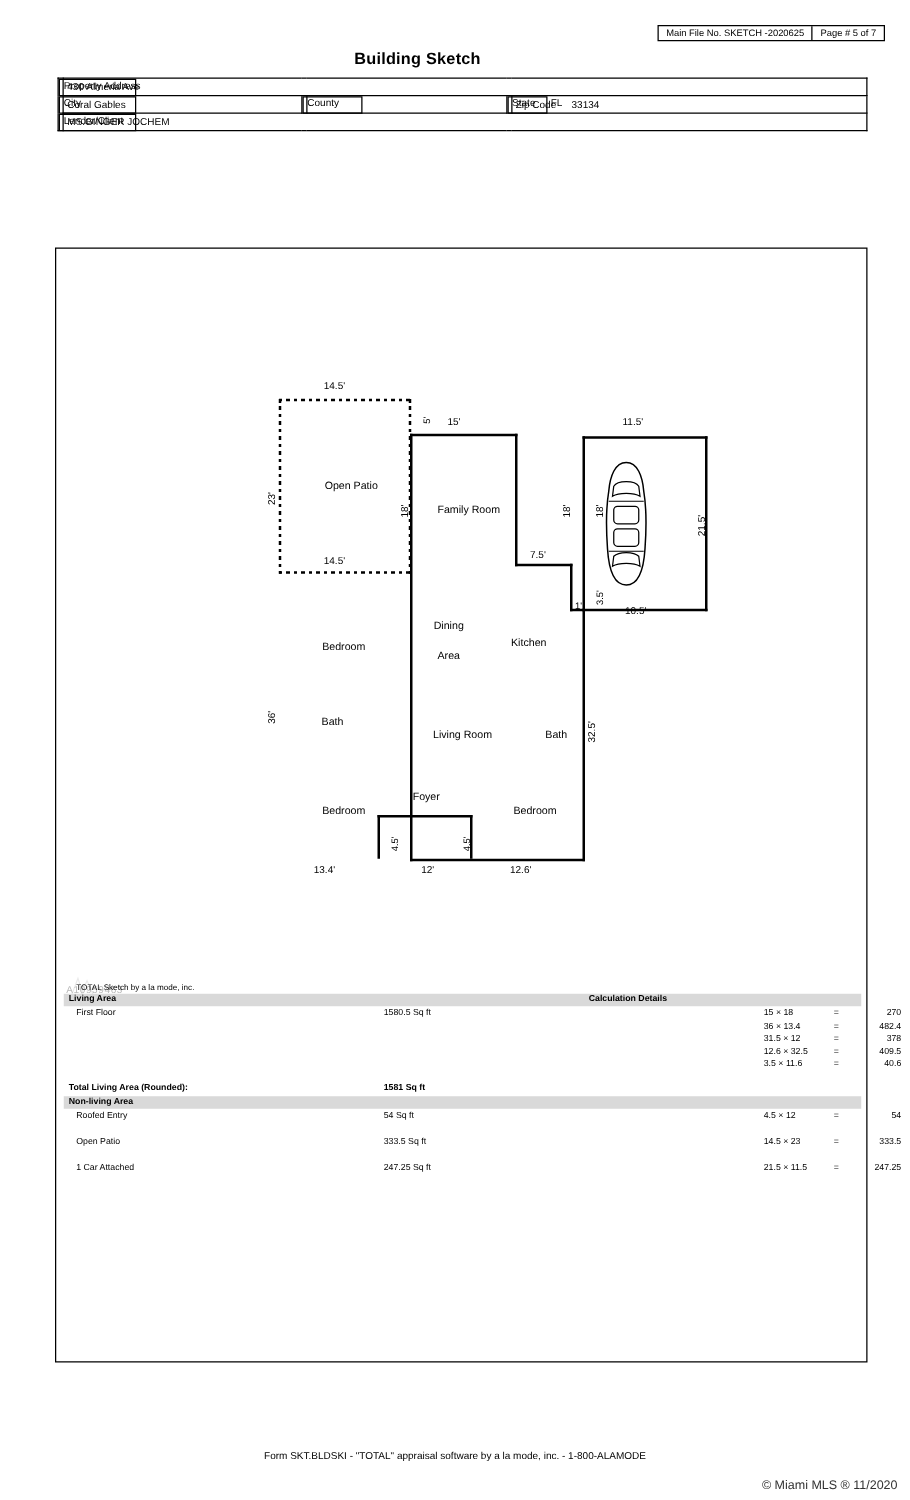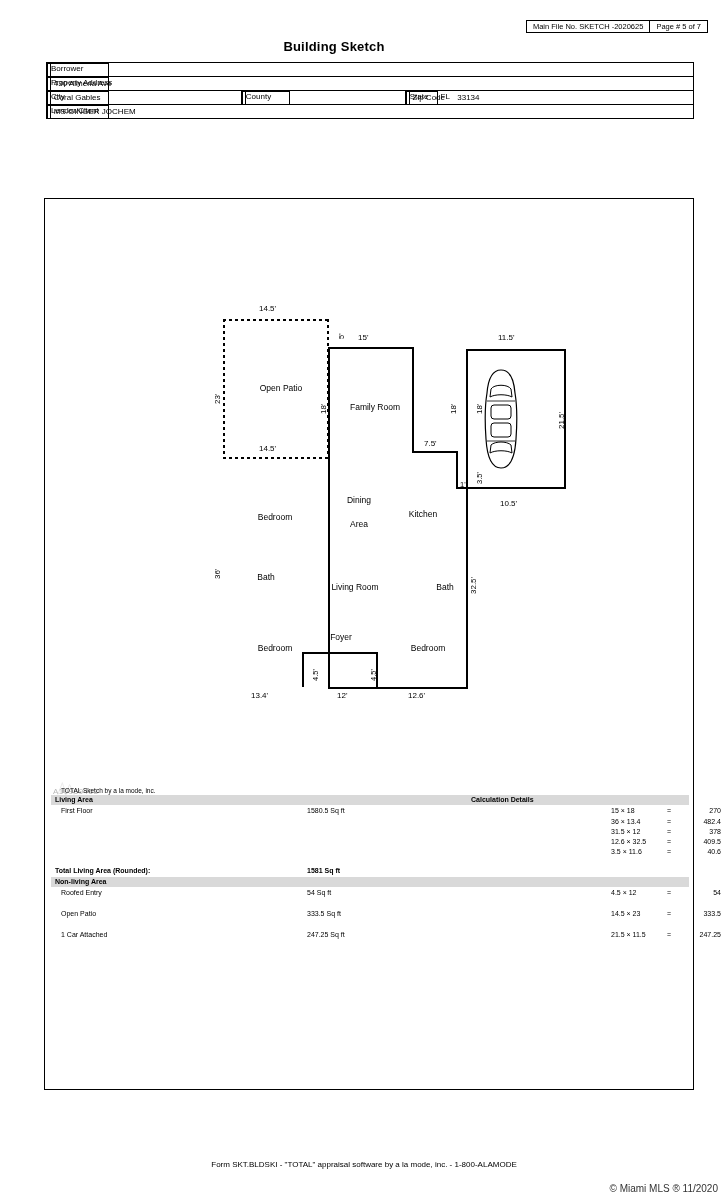--- a/index.html
+++ b/index.html
@@ -189,24 +189,20 @@
 
   <div class="filebox">
     <div class="cell">Main File No. SKETCH -2020625</div>
     <div class="cell">Page # 5 of 7</div>
   </div>
 
   <div class="sketch-title">Building Sketch</div>
 
   <table class="info">
     <tbody>
-        <tr>
-      <td class="lbl">Borrower</td>
-      <td class="val" colspan="5"></td>
-    </tr>
     <tr>
       <td class="lbl">Property Address</td>
       <td class="val" colspan="5">430 Almeria Ave</td>
     </tr>
     <tr>
       <td class="lbl">City</td>
       <td class="val" style="width:191px">Coral Gables</td>
       <td class="lbl" style="width:48px">County</td>
       <td class="val" style="width:160px"></td>
       <td class="lbl" style="width:32px">
@@ -266,21 +262,21 @@
         <path d="M12 22 C15 17 29 17 32 22 L33 30 C28 27 16 27 11 30 Z" fill="none" stroke="#000" stroke-width="1"></path>
         <rect x="12" y="38" width="20" height="14" rx="3" fill="none" stroke="#000" stroke-width="1"></rect>
         <rect x="12" y="56" width="20" height="14" rx="3" fill="none" stroke="#000" stroke-width="1"></rect>
         <path d="M12 78 C16 74 28 74 32 78 L33 86 C28 83 16 83 11 86 Z" fill="none" stroke="#000" stroke-width="1"></path>
         <line x1="8" y1="34" x2="36" y2="34" stroke="#000" stroke-width="0.8"></line>
         <line x1="8" y1="74" x2="36" y2="74" stroke="#000" stroke-width="0.8"></line>
       </svg>
 
       <div class="lbl" style="left:453px; top:134px;">11.5'</div>
       <div class="lbl rot" style="left:512px; top:230px;">21.5'</div>
-      <div class="lbl" style="left:455px; top:300px;text-align:right;">10.5'</div>
+      <div class="lbl" style="left:455px; top:285px;text-align:right;">10.5'</div>
 
       <div class="lbl rot" style="left:292px; top:140px; font-size:7.5px;">5'</div>
       <div class="lbl" style="left:313px; top:134px;">15'</div>
       <div class="lbl rot" style="left:404px; top:215px;">18'</div>
       <div class="lbl rot" style="left:430px; top:215px;">18'</div>
       <div class="lbl" style="left:379px; top:240px;">7.5'</div>
       <div class="lbl rot" style="left:430px; top:285px; font-size:7.5px;">3.5'</div>
       <div class="lbl" style="left:415px; top:281px; font-size:7.5px;">1'</div>
       <div class="lbl rot" style="left:168px; top:380px;">36'</div>
       <div class="lbl rot" style="left:424px; top:395px;">32.5'</div>
@@ -293,21 +289,21 @@
       <div class="solid" style="left:331px; top:453px; width:1.5px; height:35px;"></div>
       <div class="lbl rot" style="left:266px; top:482px; font-size:7.5px;">4.5'</div>
       <div class="lbl rot" style="left:324px; top:482px; font-size:7.5px;">4.5'</div>
 
       <div class="room" style="left:290px; top:203px; width:80px;">Family Room</div>
       <div class="room" style="left:192px; top:313px; width:76px;">Bedroom</div>
       <div class="room" style="left:286px; top:296px; width:56px;">Dining</div>
       <div class="room" style="left:286px; top:320px; width:56px;">Area</div>
       <div class="room" style="left:350px; top:310px; width:56px;">Kitchen</div>
       <div class="room" style="left:193px; top:373px; width:56px;">Bath</div>
-      <div class="room" style="left:268px; top:383px; width:84px;">Living Room</div>
+      <div class="room" style="left:283px; top:383px; width:84px;">Living Room</div>
       <div class="room" style="left:377px; top:383px; width:46px;">Bath</div>
       <div class="room" style="left:192px; top:444px; width:76px;">Bedroom</div>
       <div class="room" style="left:268px; top:433px; width:56px;">Foyer</div>
       <div class="room" style="left:345px; top:444px; width:76px;">Bedroom</div>
     </div>
 
     <svg class="wm-logo" viewBox="0 0 24 22">
       <path d="M2 20 L8 4 L13 20 Z" fill="none" stroke="#aaa" stroke-width="1"></path>
       <path d="M10 20 L16 6 L22 20 Z" fill="none" stroke="#aaa" stroke-width="1"></path>
     </svg>

